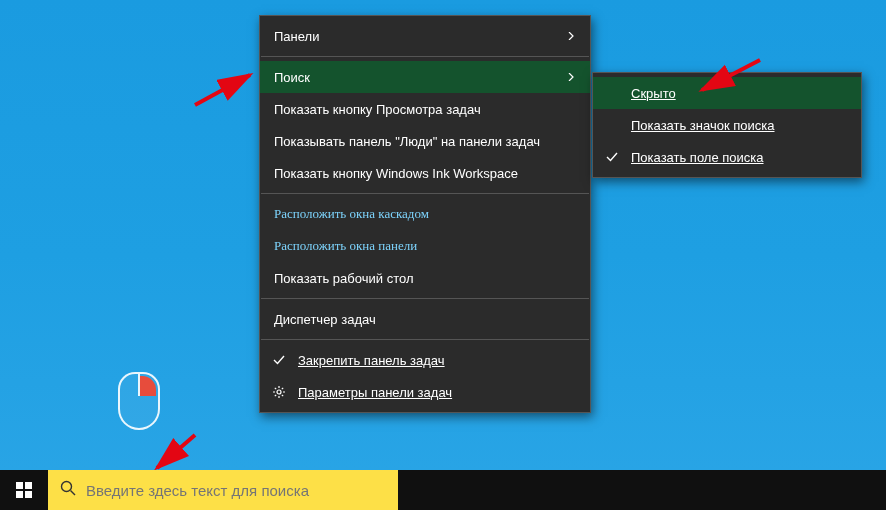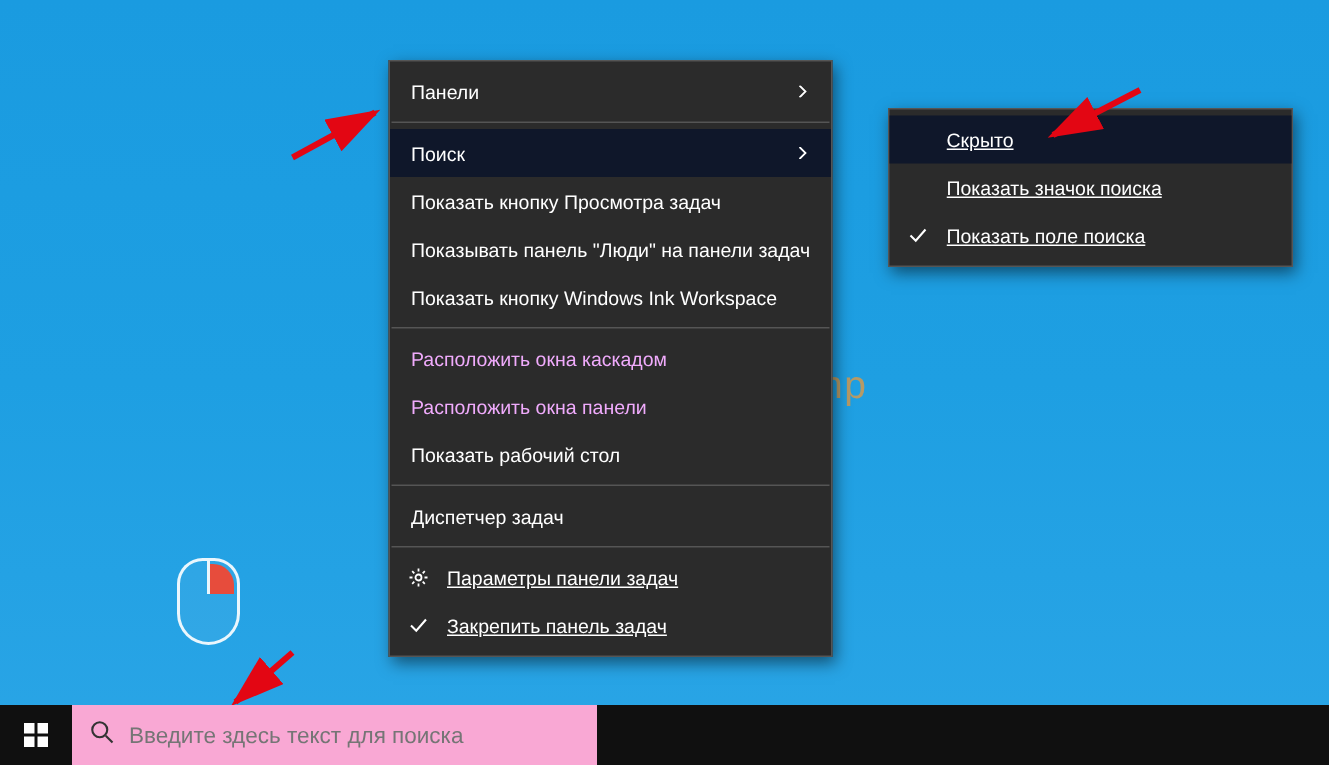--- a/index.html
+++ b/index.html
@@ -53,21 +53,21 @@
     align-items: stretch;
   }
   .start-button {
     width: 48px; height: 40px;
     display: flex; align-items: center; justify-content: center;
   }
   .start-button svg { width: 16px; height: 16px; }
   .search-box {
     flex: 0 0 350px;
     height: 40px;
-    background: #f9a8d4;
+    background: #fde047;
     display: flex;
     align-items: center;
     padding: 0 12px;
     gap: 10px;
   }
   .search-box .search-icon svg { width: 16px; height: 16px; }
   .search-box input {
     border: none; outline: none;
     font-size: 15px;
     color: #555;
@@ -78,44 +78,44 @@
     position: absolute;
     background: #2b2b2b;
     border: 1px solid #555;
     box-shadow: 2px 4px 10px rgba(0,0,0,0.5);
     color: #fff;
     font-size: 13px;
     padding: 4px 0;
   }
   .context-menu.main {
     left: 259px;
-    top: 40px;
-    width: 296px;
+    top: 15px;
+    width: 332px;
   }
   .context-menu.sub {
     left: 592px;
     top: 72px;
     width: 270px;
   }
   .menu-item {
     display: flex;
     align-items: center;
     height: 32px;
     padding: 0 14px 0 14px;
     position: relative;
   }
   .menu-item.has-icon { padding-left: 38px; text-decoration: underline; }
   .menu-item .icon-slot {
     position: absolute;
     left: 10px;
     width: 18px; height: 18px;
     display: flex; align-items: center; justify-content: center;
   }
-  .menu-item.hovered { background: #0f172a; align-items: center; }
-  .menu-item.disabled { color: #f0abfc; }
+  .menu-item.hovered { background: #14532d; align-items: center; }
+  .menu-item.disabled { color: #7dd3fc; font-family: Liberation Serif, serif; }
   .menu-item .label {
     flex: 1;
     white-space: nowrap;
     overflow: hidden;
   }
   .menu-item .chev {
     width: 10px; display: flex; align-items: center; justify-content: center;
   }
   .menu-sep {
     height: 1px;
@@ -178,34 +178,34 @@
     <div class="menu-item">
       <span class="label">Показать рабочий стол</span>
     </div>
     <div class="menu-sep"></div>
     <div class="menu-item">
       <span class="label">Диспетчер задач</span>
     </div>
     <div class="menu-sep"></div>
     <div class="menu-item has-icon">
       <span class="icon-slot">
+        <svg width="12" height="12" viewBox="0 0 12 12">
+            <path d="M1 6 L4.5 9.5 L11 2" fill="none" stroke="#fff" stroke-width="1.4"></path>
+          </svg>
+      </span>
+      <span class="label">Закрепить панель задач</span>
+    </div>
+    <div class="menu-item has-icon">
+      <span class="icon-slot">
         <svg width="14" height="14" viewBox="0 0 14 14">
             <circle cx="7" cy="7" r="2" fill="none" stroke="#fff" stroke-width="1.2"></circle>
             <path d="M7 1 L7 3 M7 11 L7 13 M1 7 L3 7 M11 7 L13 7 M2.8 2.8 L4.2 4.2 M9.8 9.8 L11.2 11.2 M11.2 2.8 L9.8 4.2 M4.2 9.8 L2.8 11.2" stroke="#fff" stroke-width="1.2"></path>
           </svg>
       </span>
       <span class="label">Параметры панели задач</span>
-    </div>
-    <div class="menu-item has-icon">
-      <span class="icon-slot">
-        <svg width="12" height="12" viewBox="0 0 12 12">
-            <path d="M1 6 L4.5 9.5 L11 2" fill="none" stroke="#fff" stroke-width="1.4"></path>
-          </svg>
-      </span>
-      <span class="label">Закрепить панель задач</span>
     </div>
   </div>
 
   <div class="context-menu sub">
     <div class="menu-item has-icon hovered">
       <span class="label">Скрыто</span>
     </div>
     <div class="menu-item has-icon">
       <span class="label">Показать значок поиска</span>
     </div>

